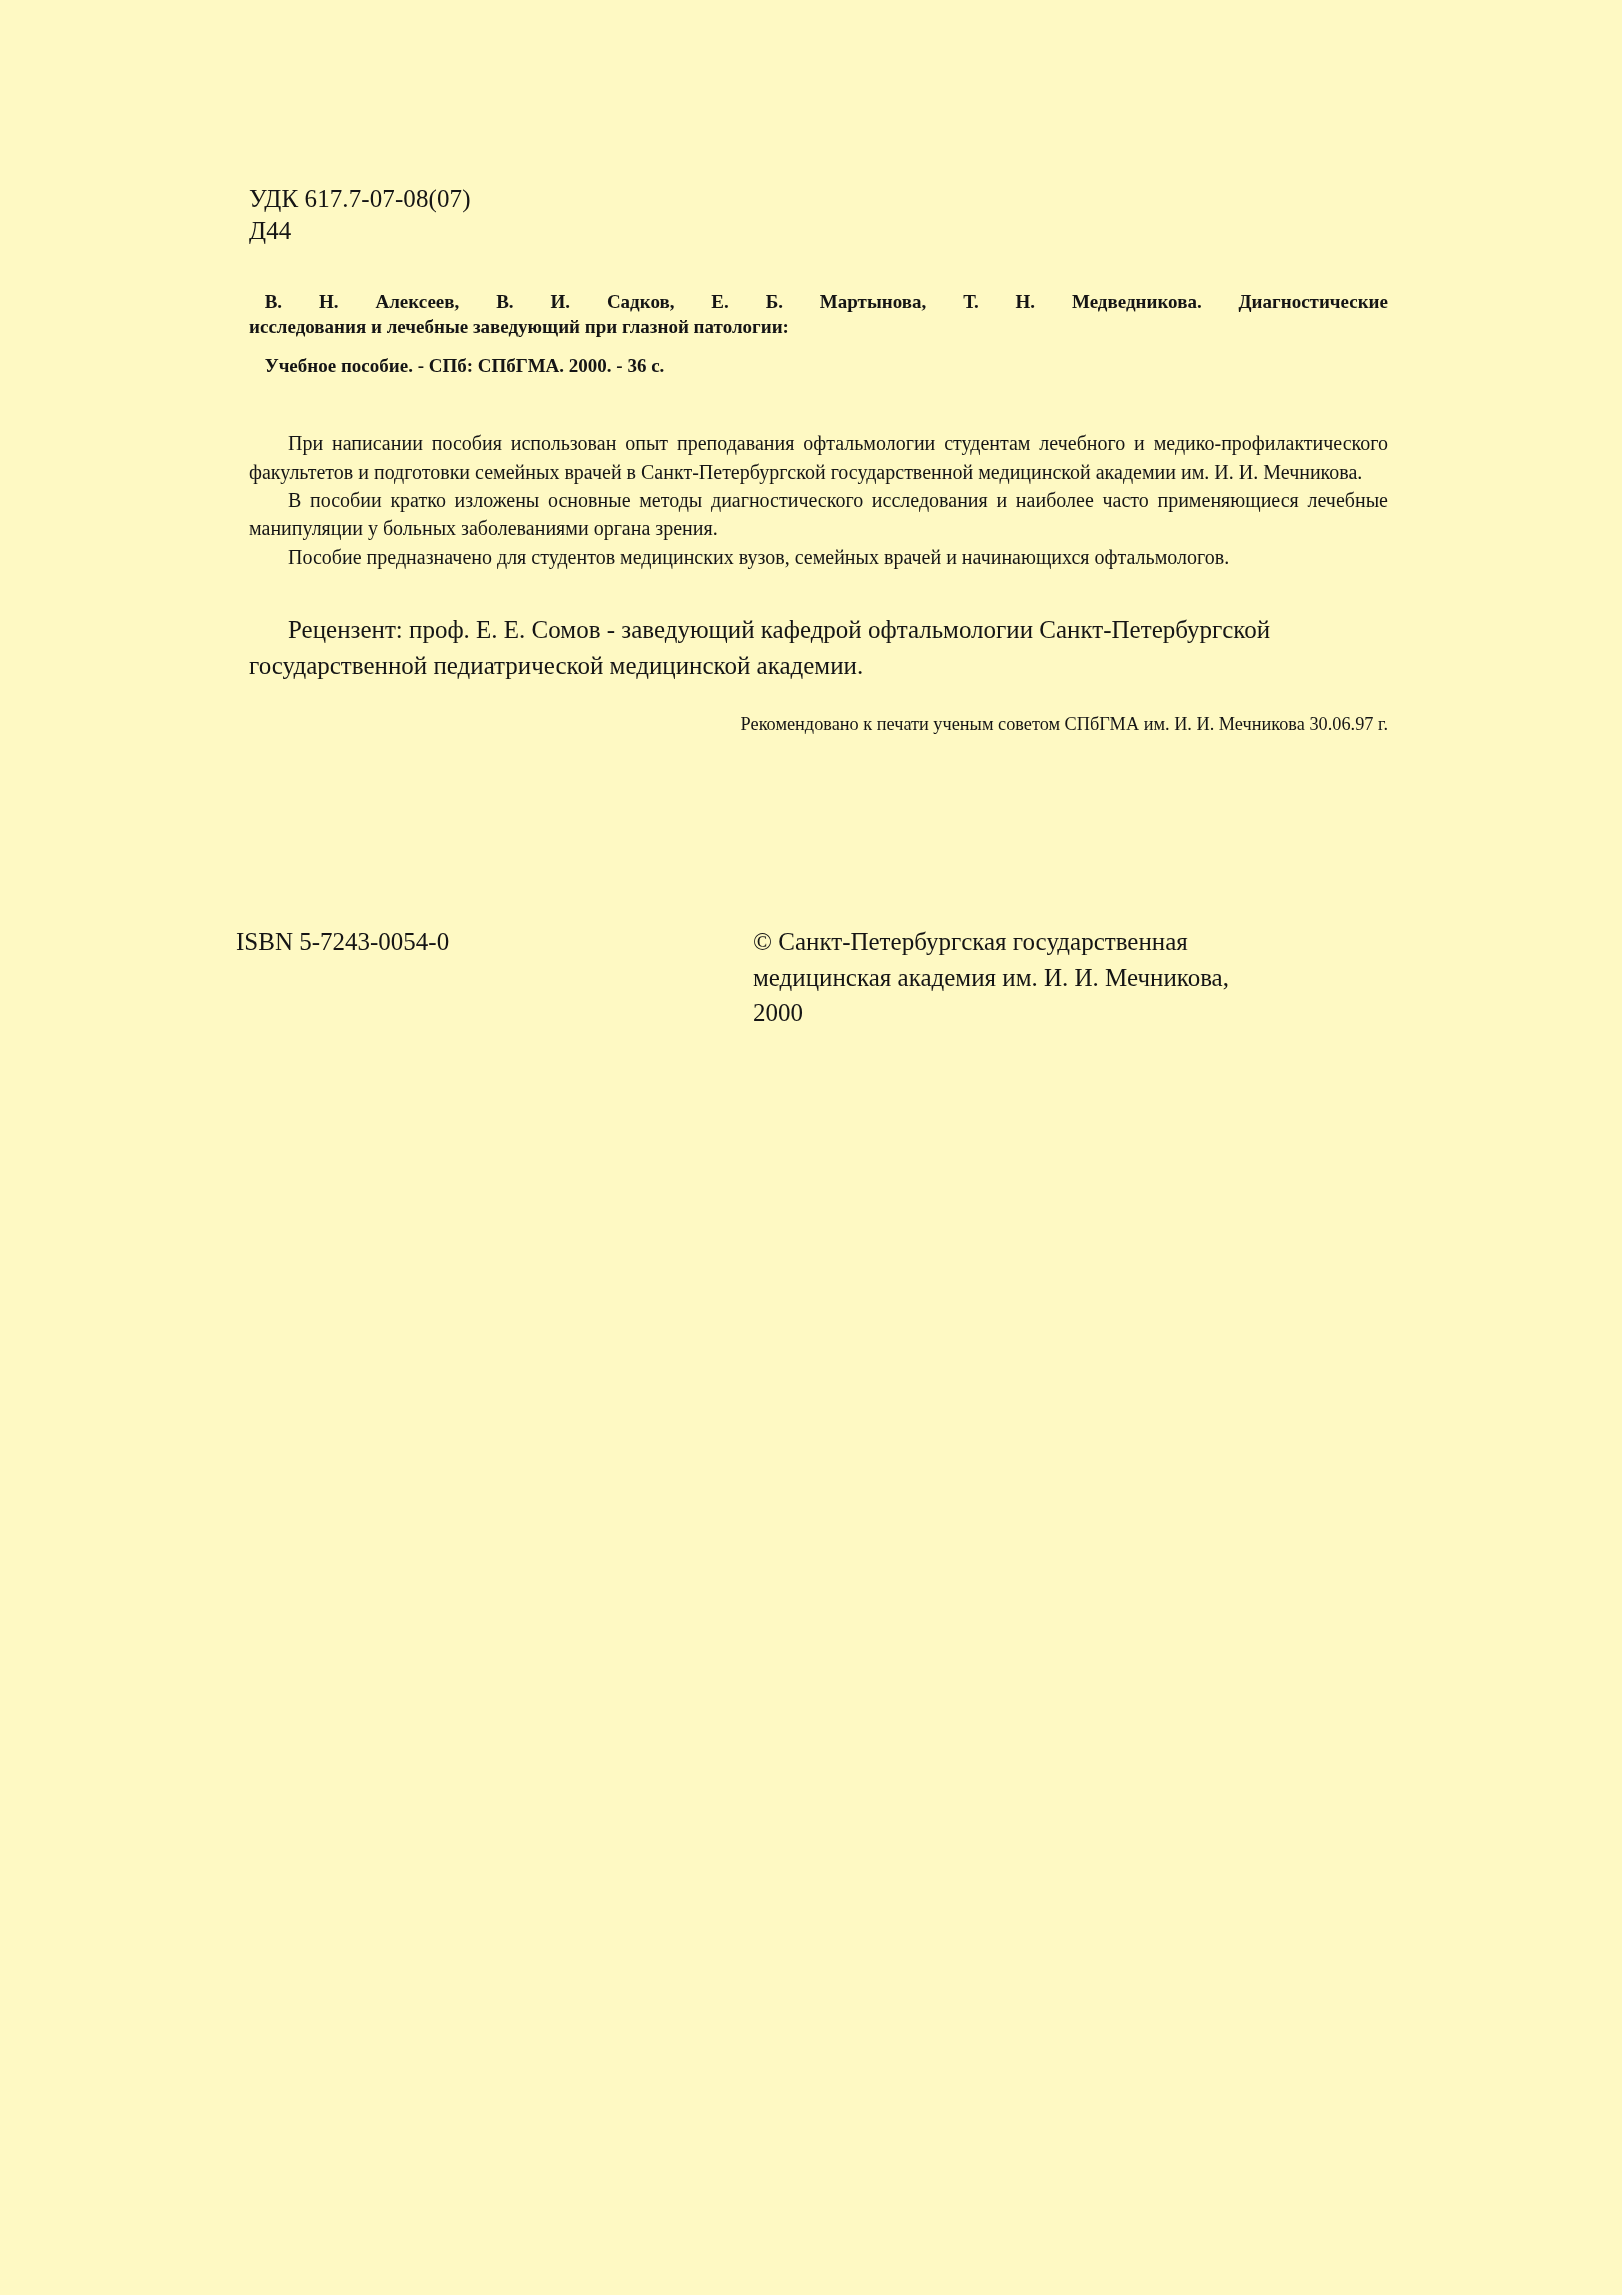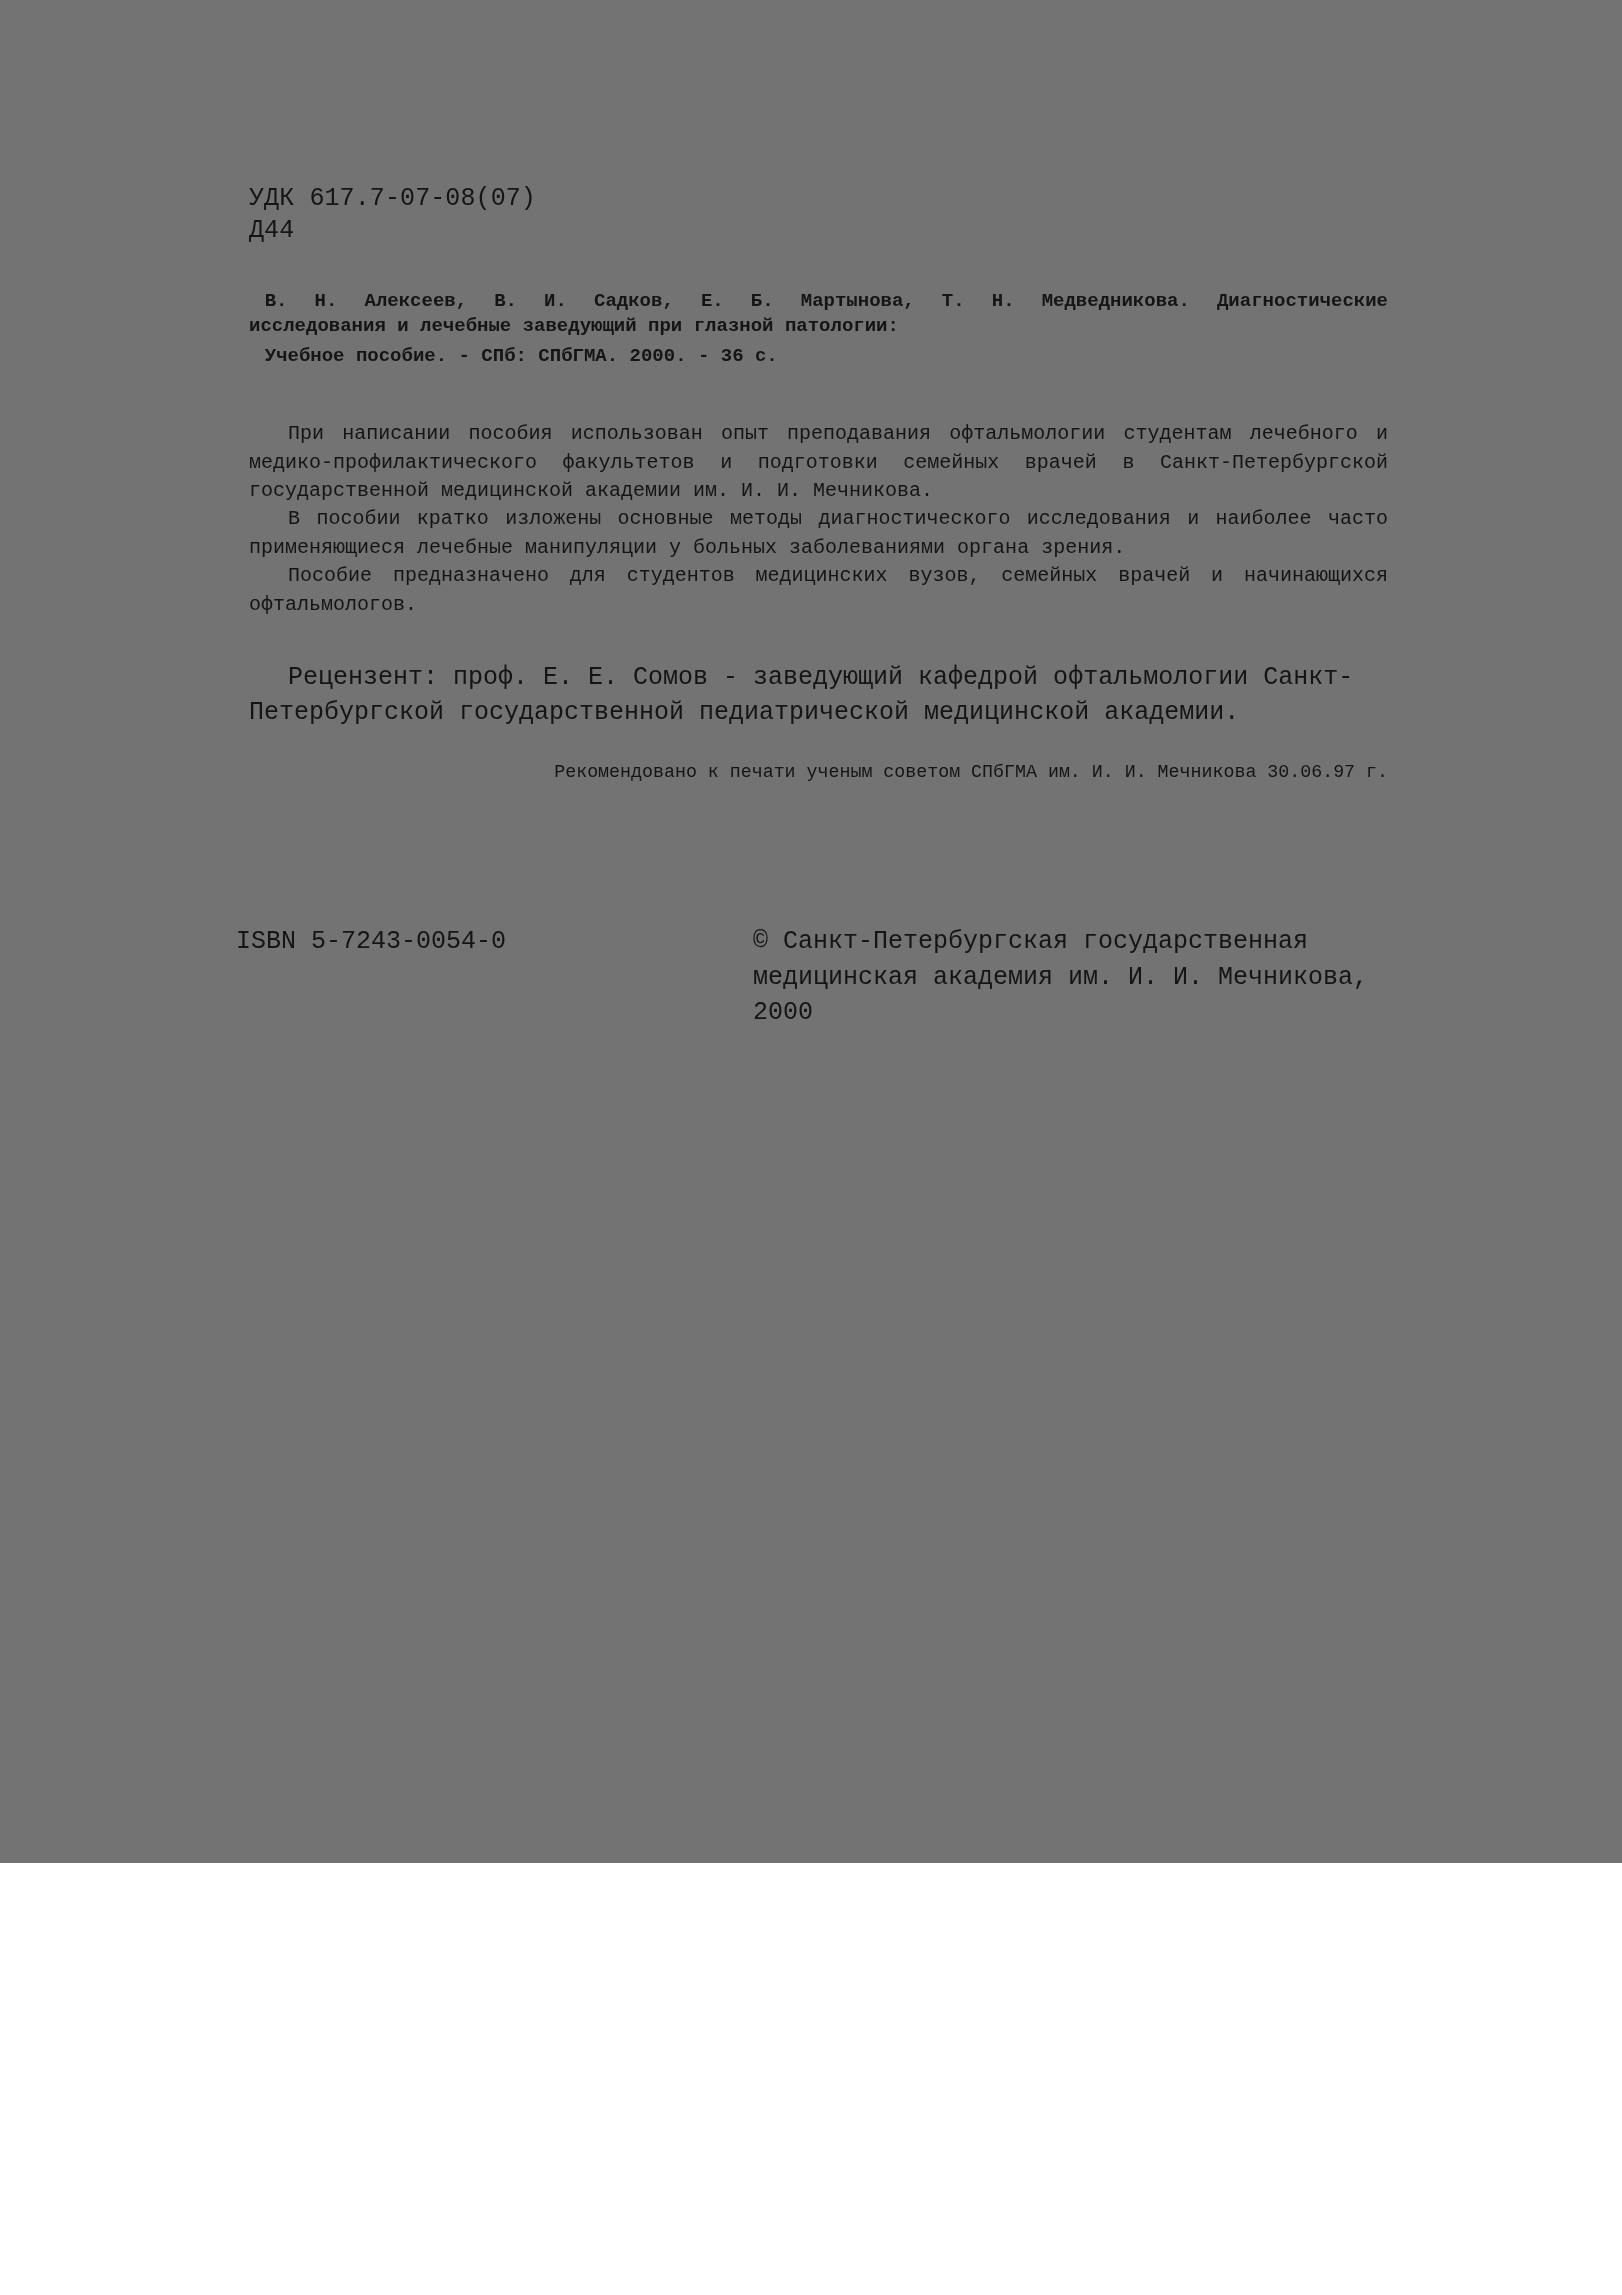--- a/index.html
+++ b/index.html
@@ -3,23 +3,23 @@
 <meta charset="utf-8">
 <style>
   html, body {
     margin: 0;
     padding: 0;
     background: #ffffff;
   }
   .page {
     position: relative;
     width: 1622px;
-    height: 1863px;
-    background: #737373;
-    font-family: Liberation Mono, monospace;
+    height: 2295px;
+    background: #fef9c3;
+    font-family: Liberation Serif, serif;
     color: #151515;
     box-sizing: border-box;
     overflow: hidden;
   }
   .content {
     position: absolute;
     left: 249px;
     top: 183px;
     width: 1139px;
   }
@@ -39,21 +39,21 @@
   }
   .title-line-1 {
     text-align: justify;
     text-align-last: justify;
     text-indent: 15.7px;
   }
   .title-line-2 {
     text-indent: 0;
   }
   .title-line-3 {
-    margin-top: 5px;
+    margin-top: 14px;
     text-indent: 15.7px;
   }
 
   .body-block {
     margin-top: 51px;
     font-size: 20px;
     line-height: 1.42;
   }
   .para {
     text-indent: 39px;

